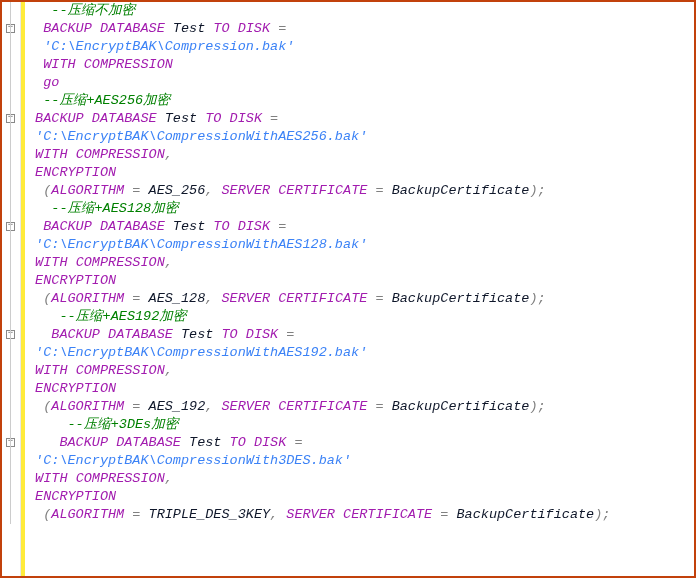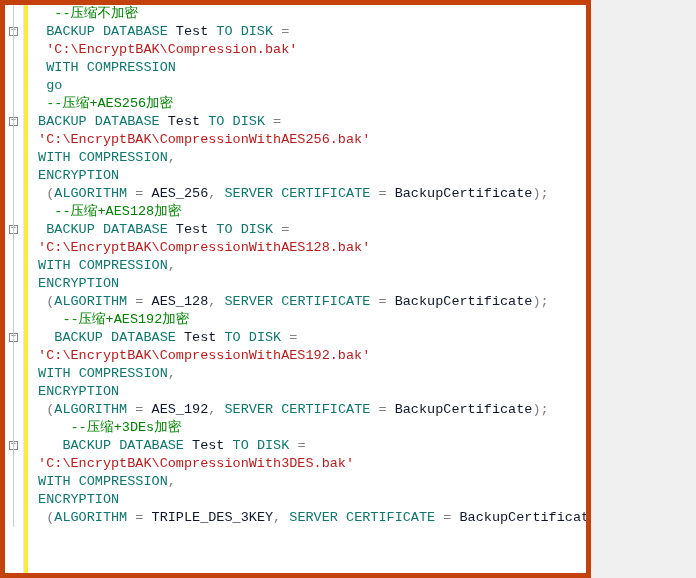--- a/index.html
+++ b/index.html
@@ -3,28 +3,29 @@
 <meta charset="utf-8">
 <style>
   body {
     margin: 0;
     padding: 0;
     background: #f0f0f0;
     font-family: Consolas, "Courier New", monospace;
     font-size: 13.5px;
   }
   .editor {
-    width: 591px;
+    width: 696px;
     height: 578px;
     background: #ffffff;
-    border: 5px solid #c2410c;
+    border: 2px solid #c2410c;
     box-sizing: border-box;
     overflow: hidden;
     position: relative;
     display: flex;
+    font-style: italic;
   }
   .gutter {
     width: 18px;
     background: #fff;
     position: relative;
     flex-shrink: 0;
     border-right: 1px solid #e8e8e8;
   }
   .yellowbar {
     width: 4px;
@@ -63,22 +64,22 @@
     position:relative;
     top:-1px;
   }
   .foldline {
     position: absolute;
     width: 1px;
     background: #ccc;
     left: 8px;
   }
   .tok-comment { color: #008000; }
-  .tok-keyword { color: #0f766e; }
-  .tok-string  { color: #b91c1c; }
+  .tok-keyword { color: #a21caf; }
+  .tok-string  { color: #3b82f6; }
   .tok-ident   { color: #0f172a; }
   .tok-gray    { color: #808080; }
 </style>
 </head>
 <body>
 
 <div class="editor">
   <div class="gutter" id="gutter">
       <div class="fold" style="top: 22px;"></div>
       <div class="fold" style="top: 112px;"></div>

